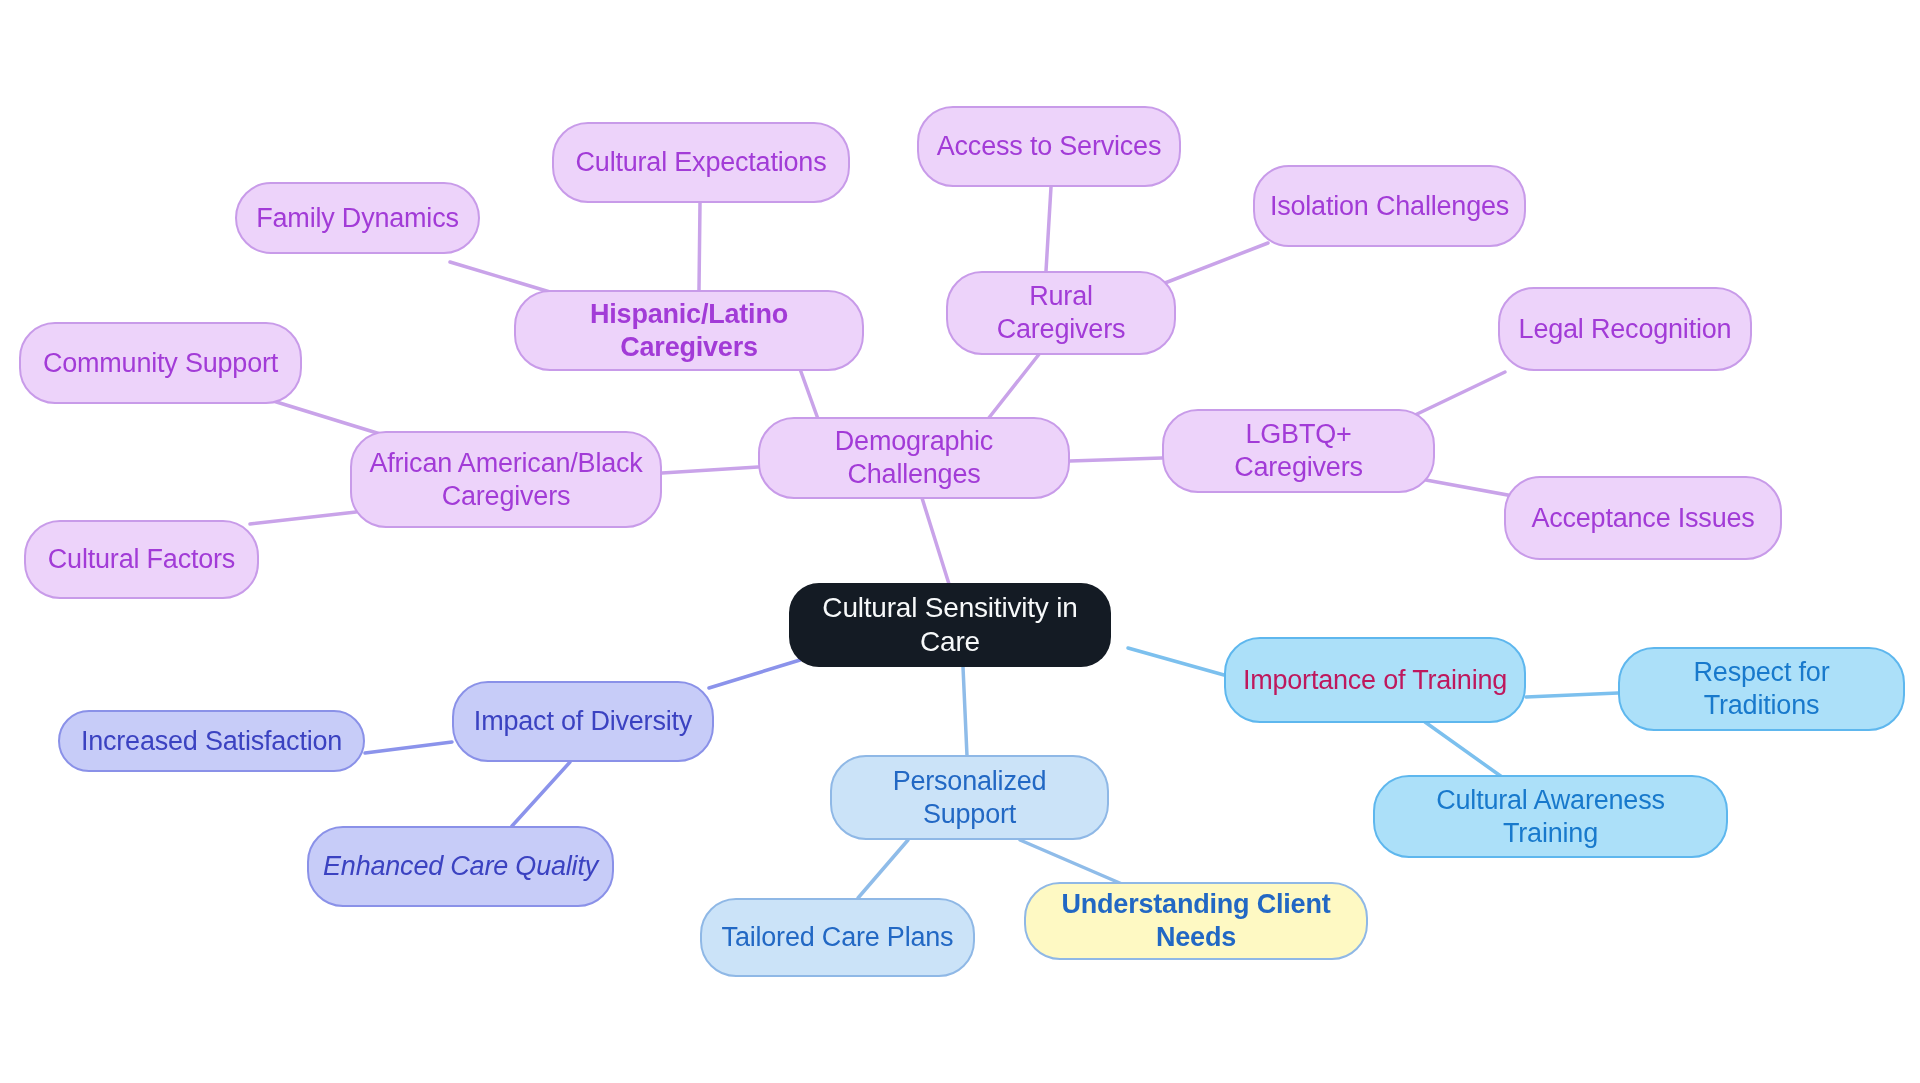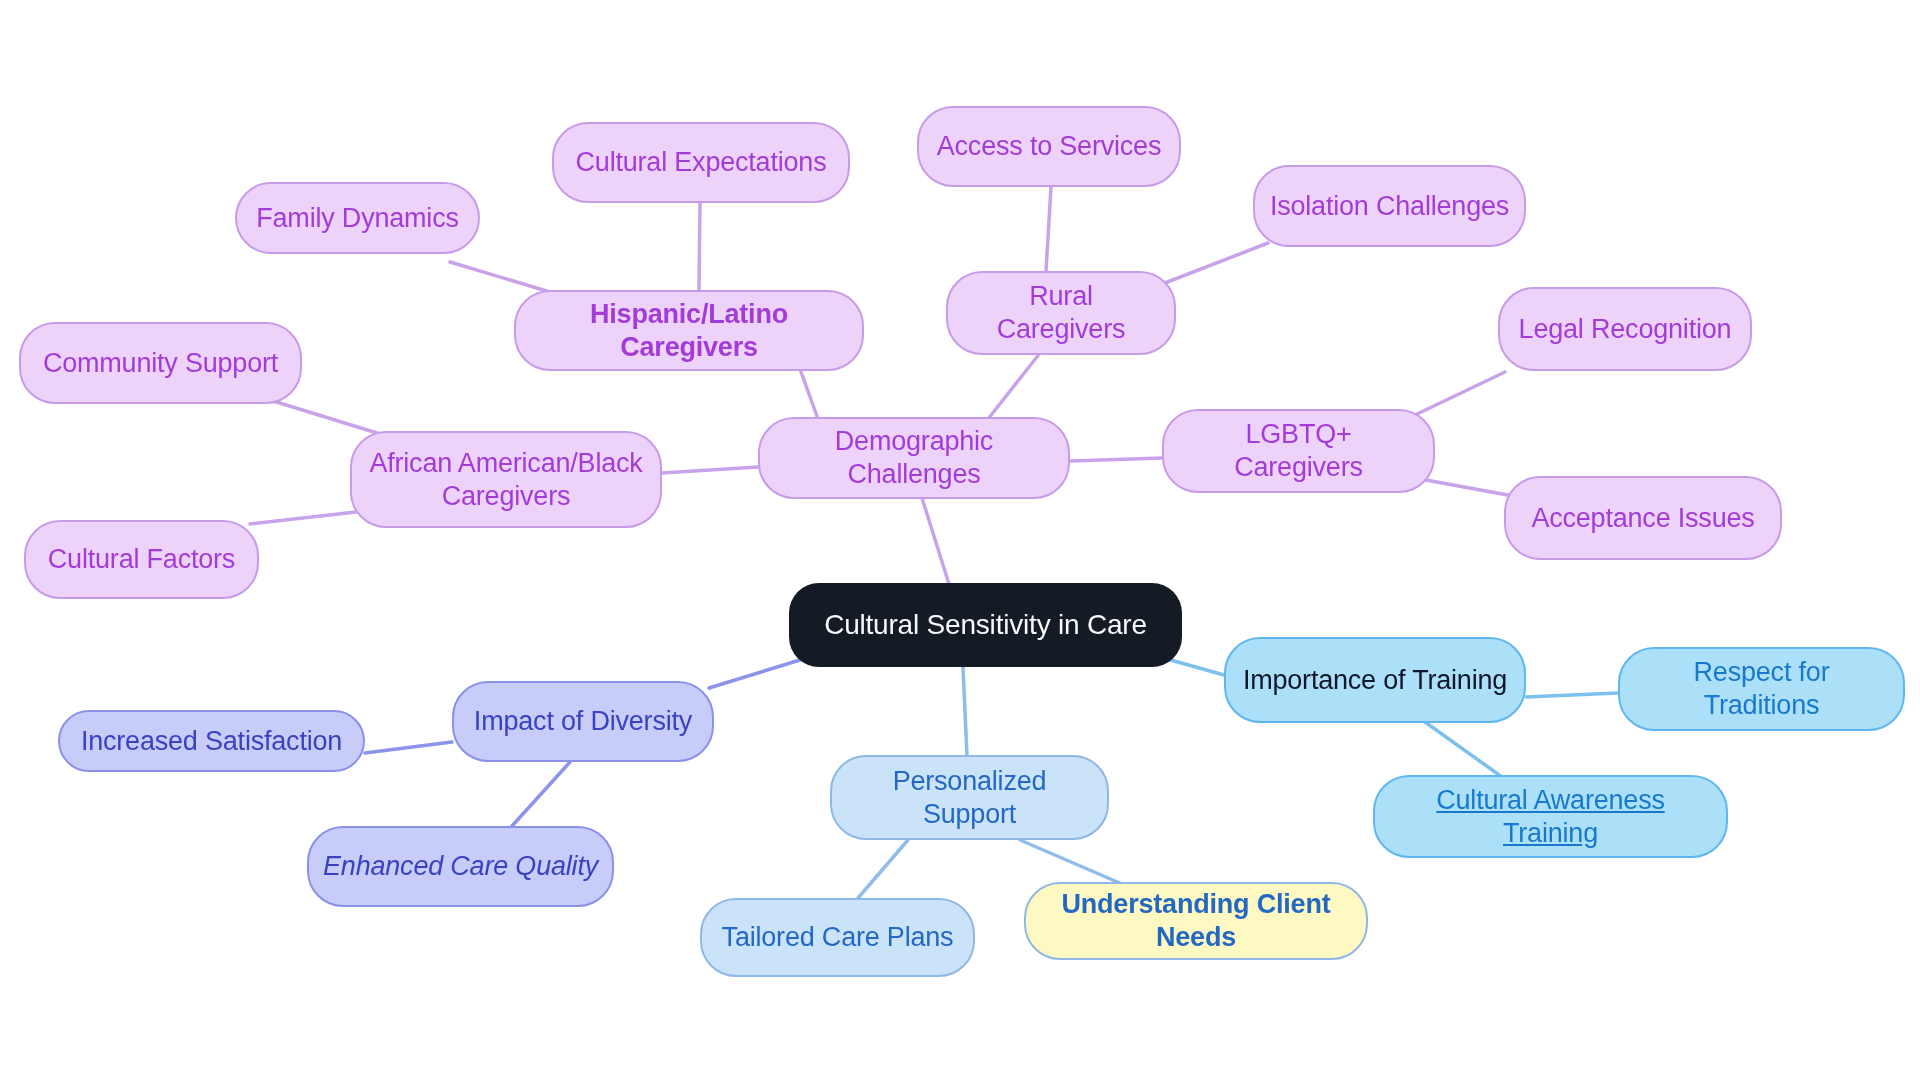--- a/index.html
+++ b/index.html
@@ -62,21 +62,21 @@
       <line x1="1526" y1="697" x2="1618" y2="693" stroke="#7CC0EE" stroke-width="3.5" stroke-linecap="round"></line>
       <line x1="1425" y1="722" x2="1502" y2="777" stroke="#7CC0EE" stroke-width="3.5" stroke-linecap="round"></line>
       <line x1="963" y1="667" x2="967" y2="756" stroke="#8FBCE9" stroke-width="3.5" stroke-linecap="round"></line>
       <line x1="908" y1="840" x2="858" y2="898" stroke="#8FBCE9" stroke-width="3.5" stroke-linecap="round"></line>
       <line x1="1020" y1="840" x2="1122" y2="884" stroke="#8FBCE9" stroke-width="3.5" stroke-linecap="round"></line>
       <line x1="800" y1="660" x2="709" y2="688" stroke="#8B93EB" stroke-width="3.5" stroke-linecap="round"></line>
       <line x1="452" y1="742" x2="365" y2="753" stroke="#8B93EB" stroke-width="3.5" stroke-linecap="round"></line>
       <line x1="570" y1="762" x2="512" y2="826" stroke="#8B93EB" stroke-width="3.5" stroke-linecap="round"></line>
     </svg>
   <div id="node-layer">
-      <div class="node g-central" style="left: 789px; top: 583px; width: 393px; height: 84px; background: rgb(20, 27, 36); border-color: rgb(20, 27, 36); color: rgb(247, 249, 250);">
+      <div class="node g-central" style="left: 789px; top: 583px; width: 322px; height: 84px; background: rgb(20, 27, 36); border-color: rgb(20, 27, 36); color: rgb(247, 249, 250);">
         <span>Cultural Sensitivity in Care</span>
       </div>
       <div class="node g-purple" style="left: 758px; top: 417px; width: 312px; height: 82px; background: rgb(237, 211, 250); border-color: rgb(200, 155, 233); color: rgb(162, 59, 215);">
         <span>Demographic Challenges</span>
       </div>
       <div class="node g-purple" style="left: 514px; top: 290px; width: 350px; height: 81px; background: rgb(237, 211, 250); border-color: rgb(200, 155, 233); color: rgb(162, 59, 215); font-weight: bold;">
         <span>Hispanic/Latino Caregivers</span>
       </div>
       <div class="node g-purple" style="left: 946px; top: 271px; width: 230px; height: 84px; background: rgb(237, 211, 250); border-color: rgb(200, 155, 233); color: rgb(162, 59, 215);">
         <span>Rural Caregivers</span>
@@ -104,27 +104,27 @@
       </div>
       <div class="node g-purple" style="left: 24px; top: 520px; width: 235px; height: 79px; background: rgb(237, 211, 250); border-color: rgb(200, 155, 233); color: rgb(162, 59, 215);">
         <span>Cultural Factors</span>
       </div>
       <div class="node g-purple" style="left: 1498px; top: 287px; width: 254px; height: 84px; background: rgb(237, 211, 250); border-color: rgb(200, 155, 233); color: rgb(162, 59, 215);">
         <span>Legal Recognition</span>
       </div>
       <div class="node g-purple" style="left: 1504px; top: 476px; width: 278px; height: 84px; background: rgb(237, 211, 250); border-color: rgb(200, 155, 233); color: rgb(162, 59, 215);">
         <span>Acceptance Issues</span>
       </div>
-      <div class="node g-blue" style="left: 1224px; top: 637px; width: 302px; height: 86px; background: rgb(172, 224, 249); border-color: rgb(94, 183, 238); color: #0f172a;">
+      <div class="node g-blue" style="left: 1224px; top: 637px; width: 302px; height: 86px; background: rgb(172, 224, 249); border-color: rgb(94, 183, 238); color: #be185d;">
         <span>Importance of Training</span>
       </div>
       <div class="node g-blue" style="left: 1618px; top: 647px; width: 287px; height: 84px; background: rgb(172, 224, 249); border-color: rgb(94, 183, 238); color: rgb(24, 121, 204);">
         <span>Respect for Traditions</span>
       </div>
-      <div class="node g-blue" style="left: 1373px; top: 775px; width: 355px; height: 83px; background: rgb(172, 224, 249); border-color: rgb(94, 183, 238); color: rgb(24, 121, 204); text-decoration: underline;">
+      <div class="node g-blue" style="left: 1373px; top: 775px; width: 355px; height: 83px; background: rgb(172, 224, 249); border-color: rgb(94, 183, 238); color: rgb(24, 121, 204);">
         <span>Cultural Awareness Training</span>
       </div>
       <div class="node g-paleblue" style="left: 830px; top: 755px; width: 279px; height: 85px; background: rgb(203, 227, 248); border-color: rgb(143, 184, 230); color: rgb(34, 104, 196);">
         <span>Personalized Support</span>
       </div>
       <div class="node g-paleblue" style="left: 700px; top: 898px; width: 275px; height: 79px; background: rgb(203, 227, 248); border-color: rgb(143, 184, 230); color: rgb(34, 104, 196);">
         <span>Tailored Care Plans</span>
       </div>
       <div class="node g-paleblue" style="left: 1024px; top: 882px; width: 344px; height: 78px; background: #fef9c3; border-color: rgb(143, 184, 230); color: rgb(34, 104, 196); font-weight: bold;">
         <span>Understanding Client Needs</span>

